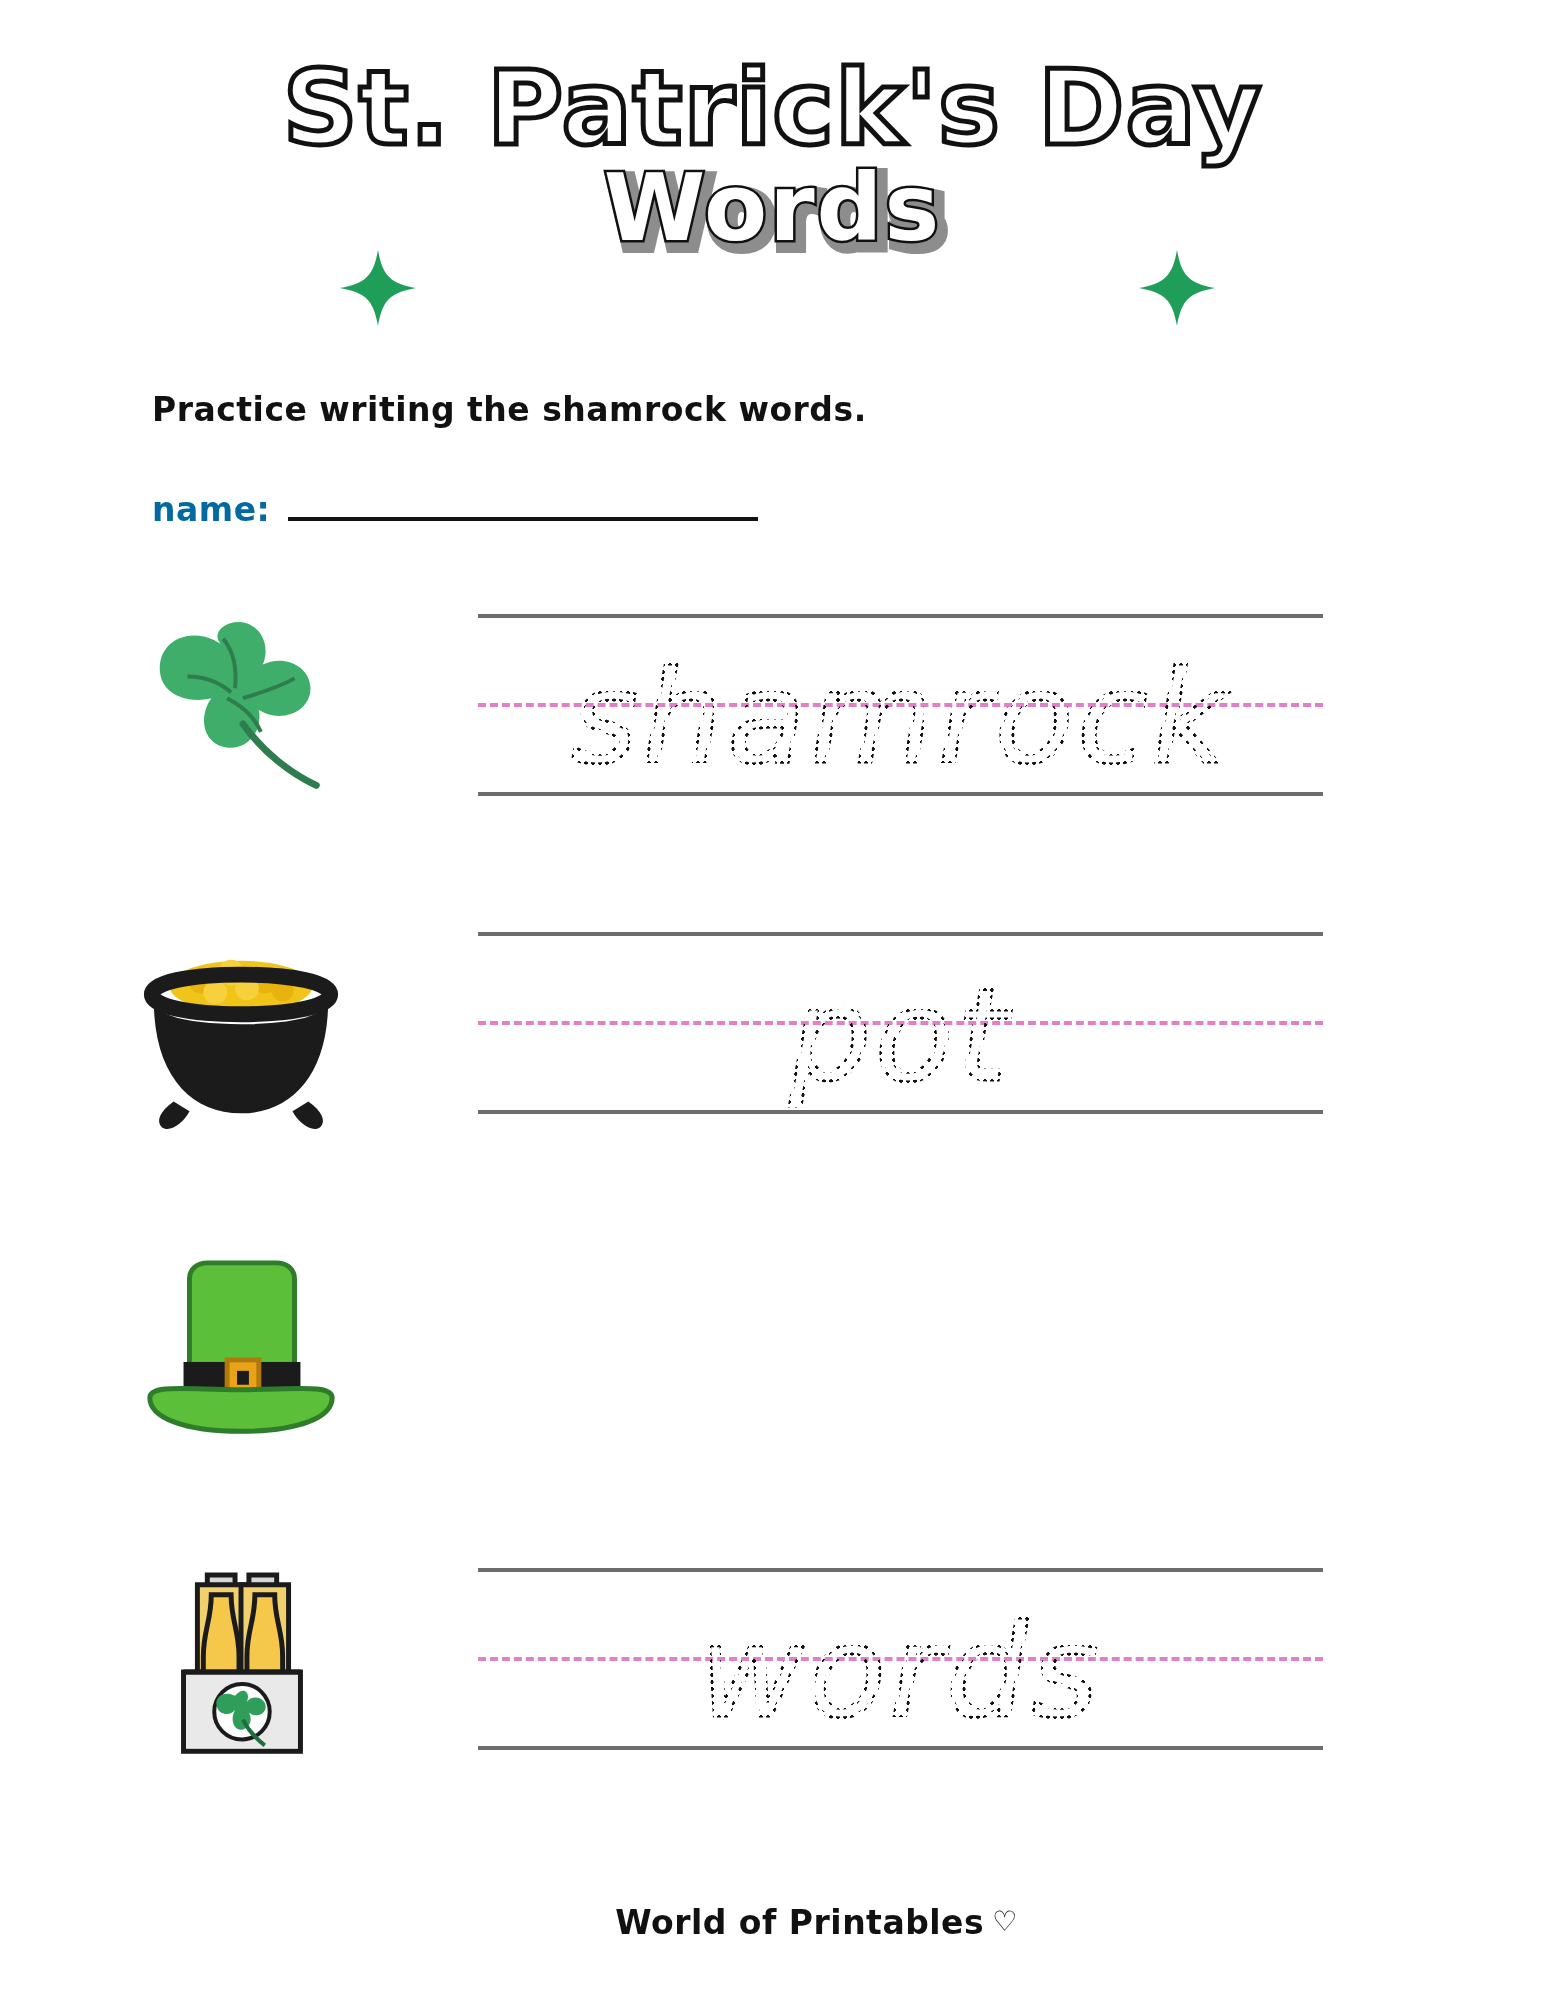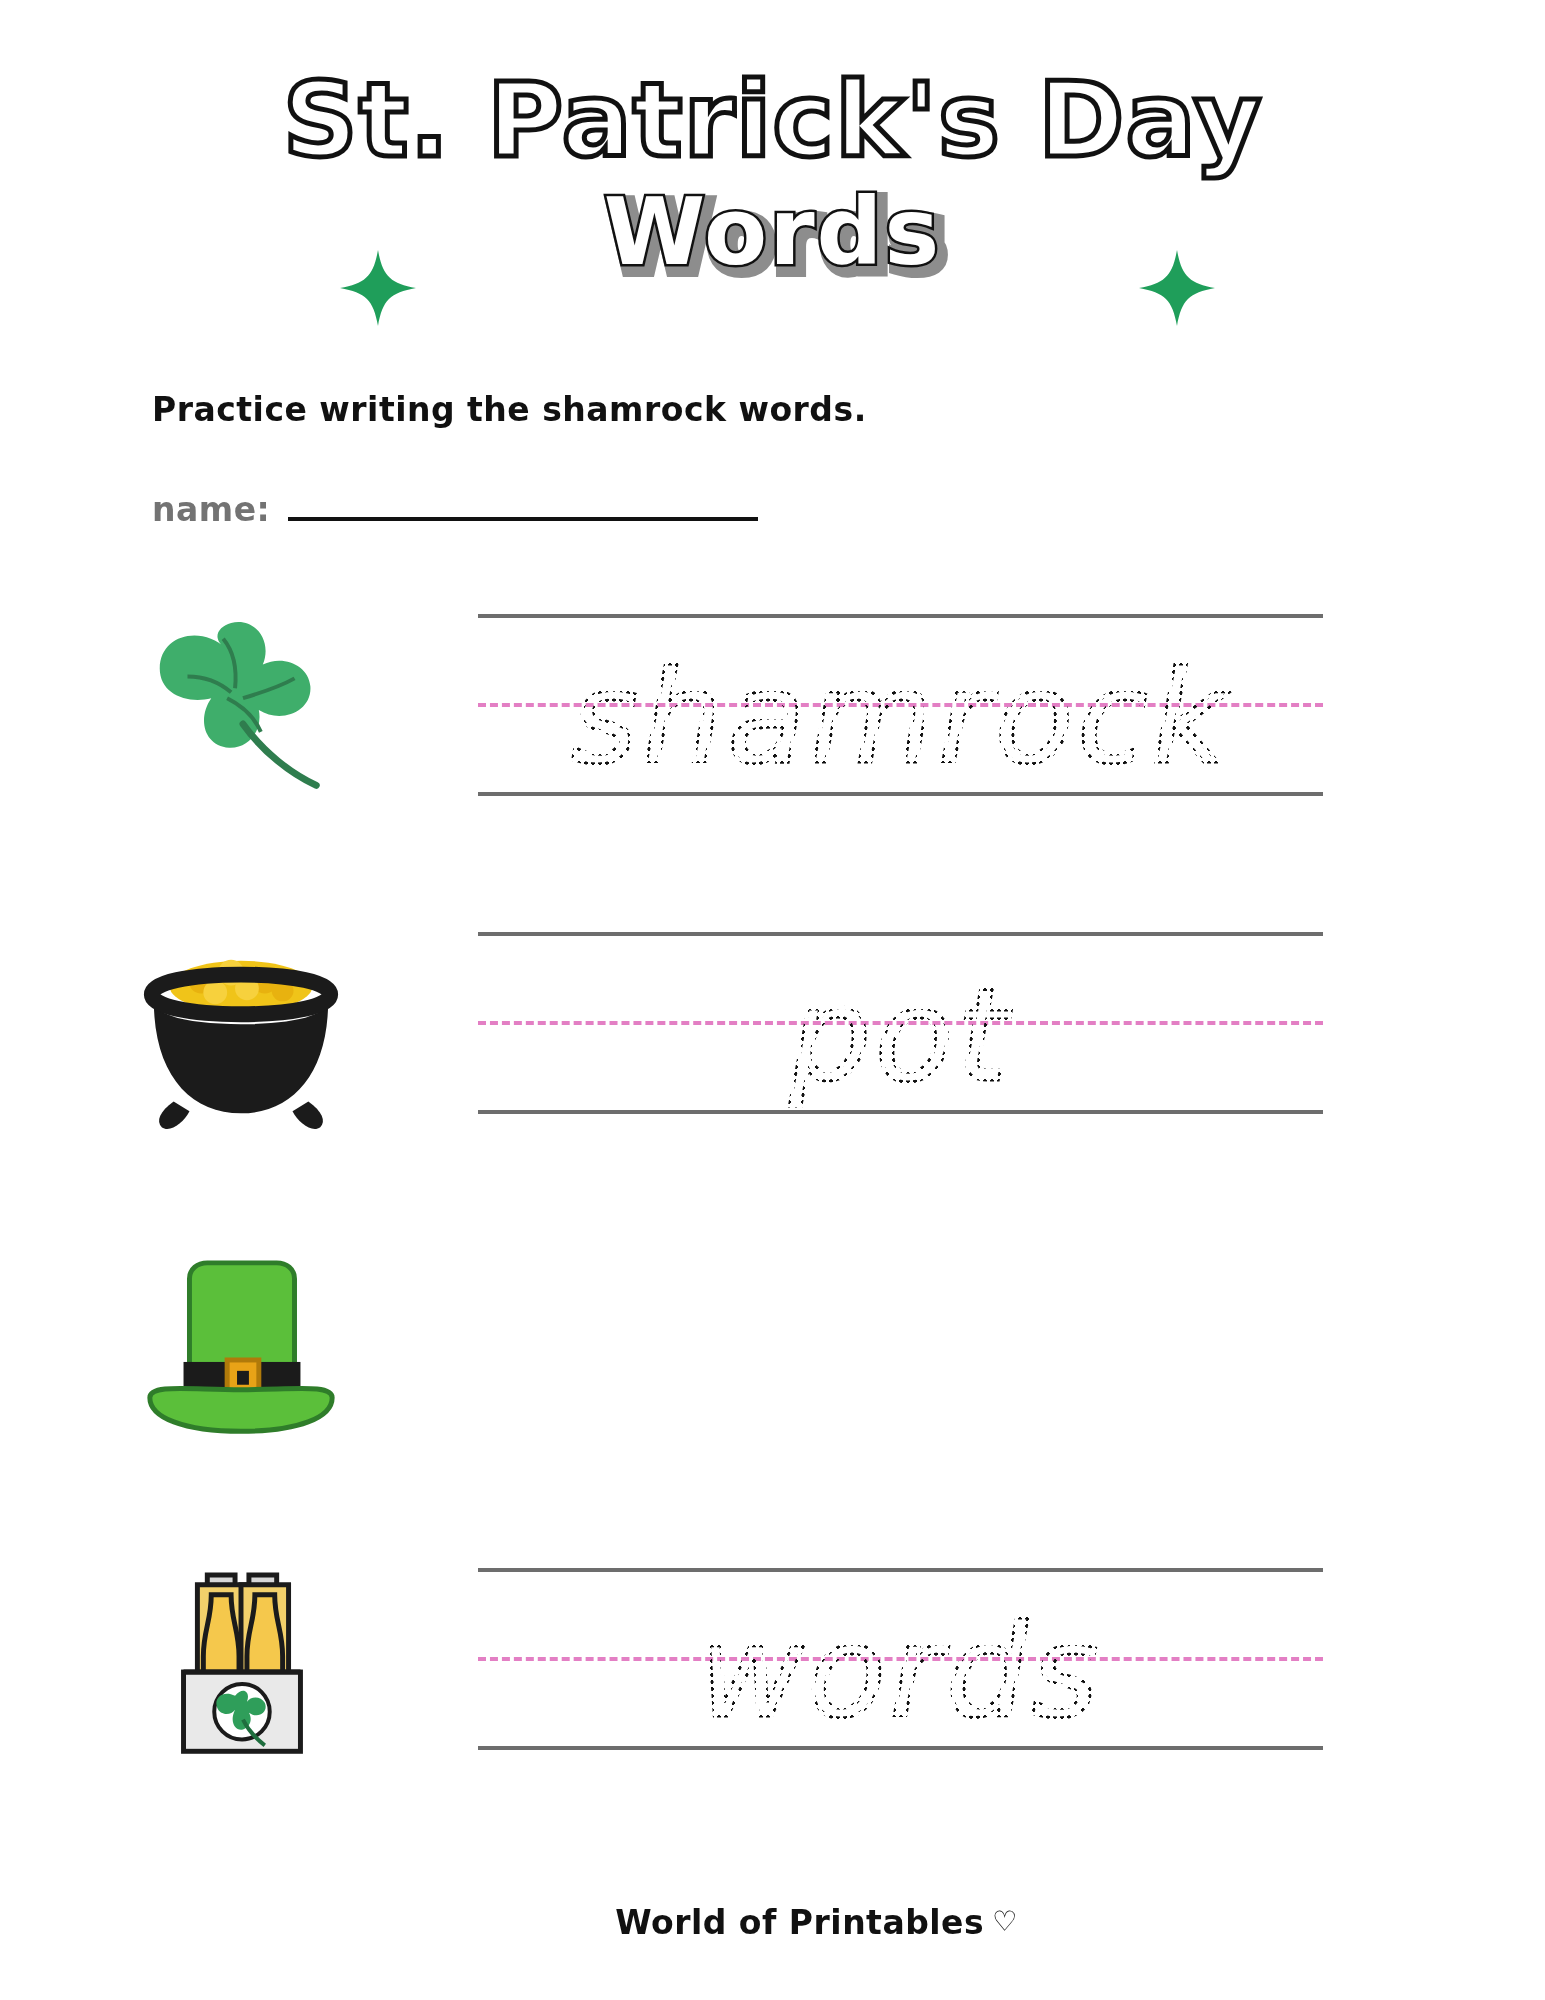--- a/index.html
+++ b/index.html
@@ -31,21 +31,21 @@
   }
   .title-main {
     font-family: "DejaVu Sans", sans-serif;
     font-size: 104px;
     font-weight: 700;
     letter-spacing: 1px;
     color: #ffffff;
     -webkit-text-stroke: 5px #111111;
     text-stroke: 5px #111111;
     line-height: 1.08;
-    margin: 12px;
+    margin: 0;
     white-space: nowrap;
   }
   .title-sub-wrap {
     position: relative;
     display: block;
     margin-top: -6px;
     height: 118px;
   }
   .title-sub {
     position: absolute;
@@ -98,21 +98,21 @@
     position: absolute;
     top: 490px;
     left: 152px;
     display: flex;
     align-items: flex-end;
     gap: 18px;
   }
   .name-label {
     font-size: 33px;
     font-weight: 700;
-    color: #737373;
+    color: #0369a1;
     letter-spacing: 0.5px;
   }
   .name-line {
     width: 470px;
     height: 0;
     border-bottom: 4px solid #111111;
     margin-bottom: 8px;
   }
 
   

